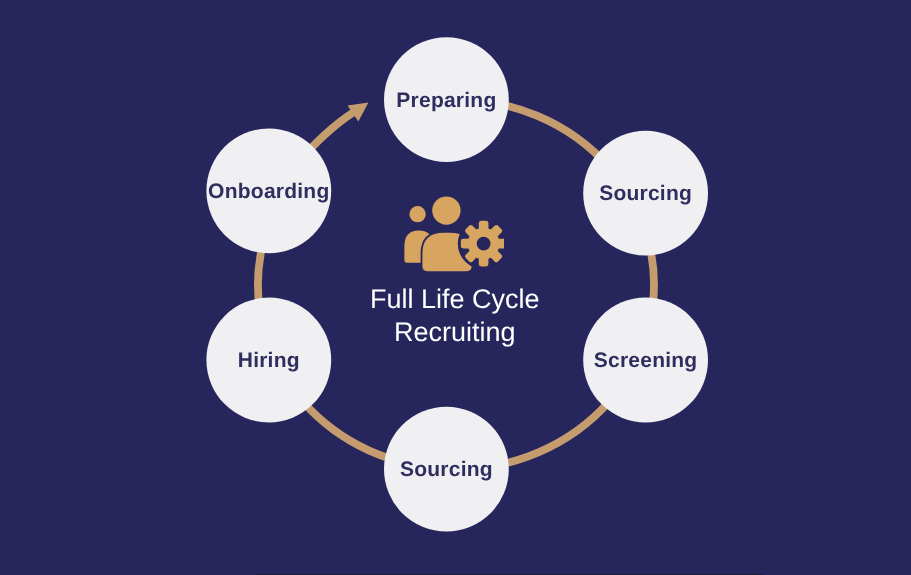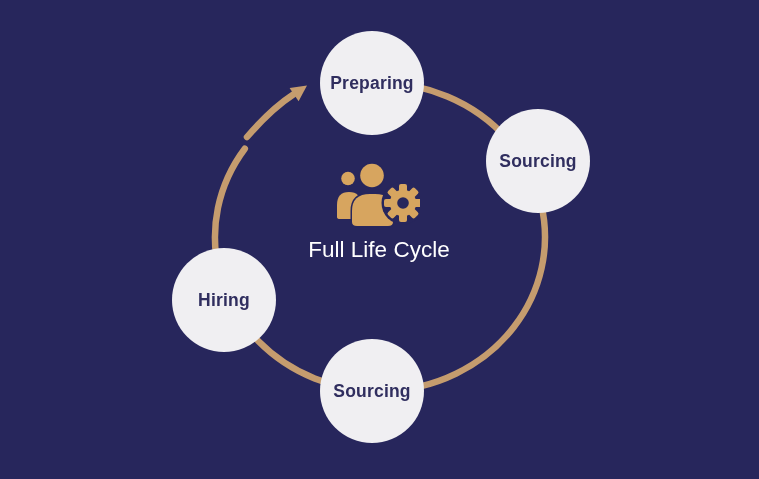--- a/index.html
+++ b/index.html
@@ -109,28 +109,35 @@
         <rect x="-4" y="-19" width="8" height="10" rx="2" transform="rotate(270)"></rect>
         <rect x="-4" y="-19" width="8" height="10" rx="2" transform="rotate(315)"></rect>
       </g>
       <circle class="gold" r="13.2"></circle>
       <circle class="navy" r="5.8"></circle>
     </g>
   </svg>
 
   <div class="center-title">
     <span>Full Life Cycle</span>
+    <span>Recruiting</span>
   </div>
 
   <div class="node node-preparing">
     <span>Preparing</span>
   </div>
   <div class="node node-sourcing">
     <span>Sourcing</span>
   </div>
+  <div class="node node-screening">
+    <span>Screening</span>
+  </div>
   <div class="node node-selecting">
     <span>Sourcing</span>
   </div>
   <div class="node node-hiring">
     <span>Hiring</span>
   </div>
+  <div class="node node-onboarding">
+    <span>Onboarding</span>
+  </div>
 
 </div>
 
 </body></html>

